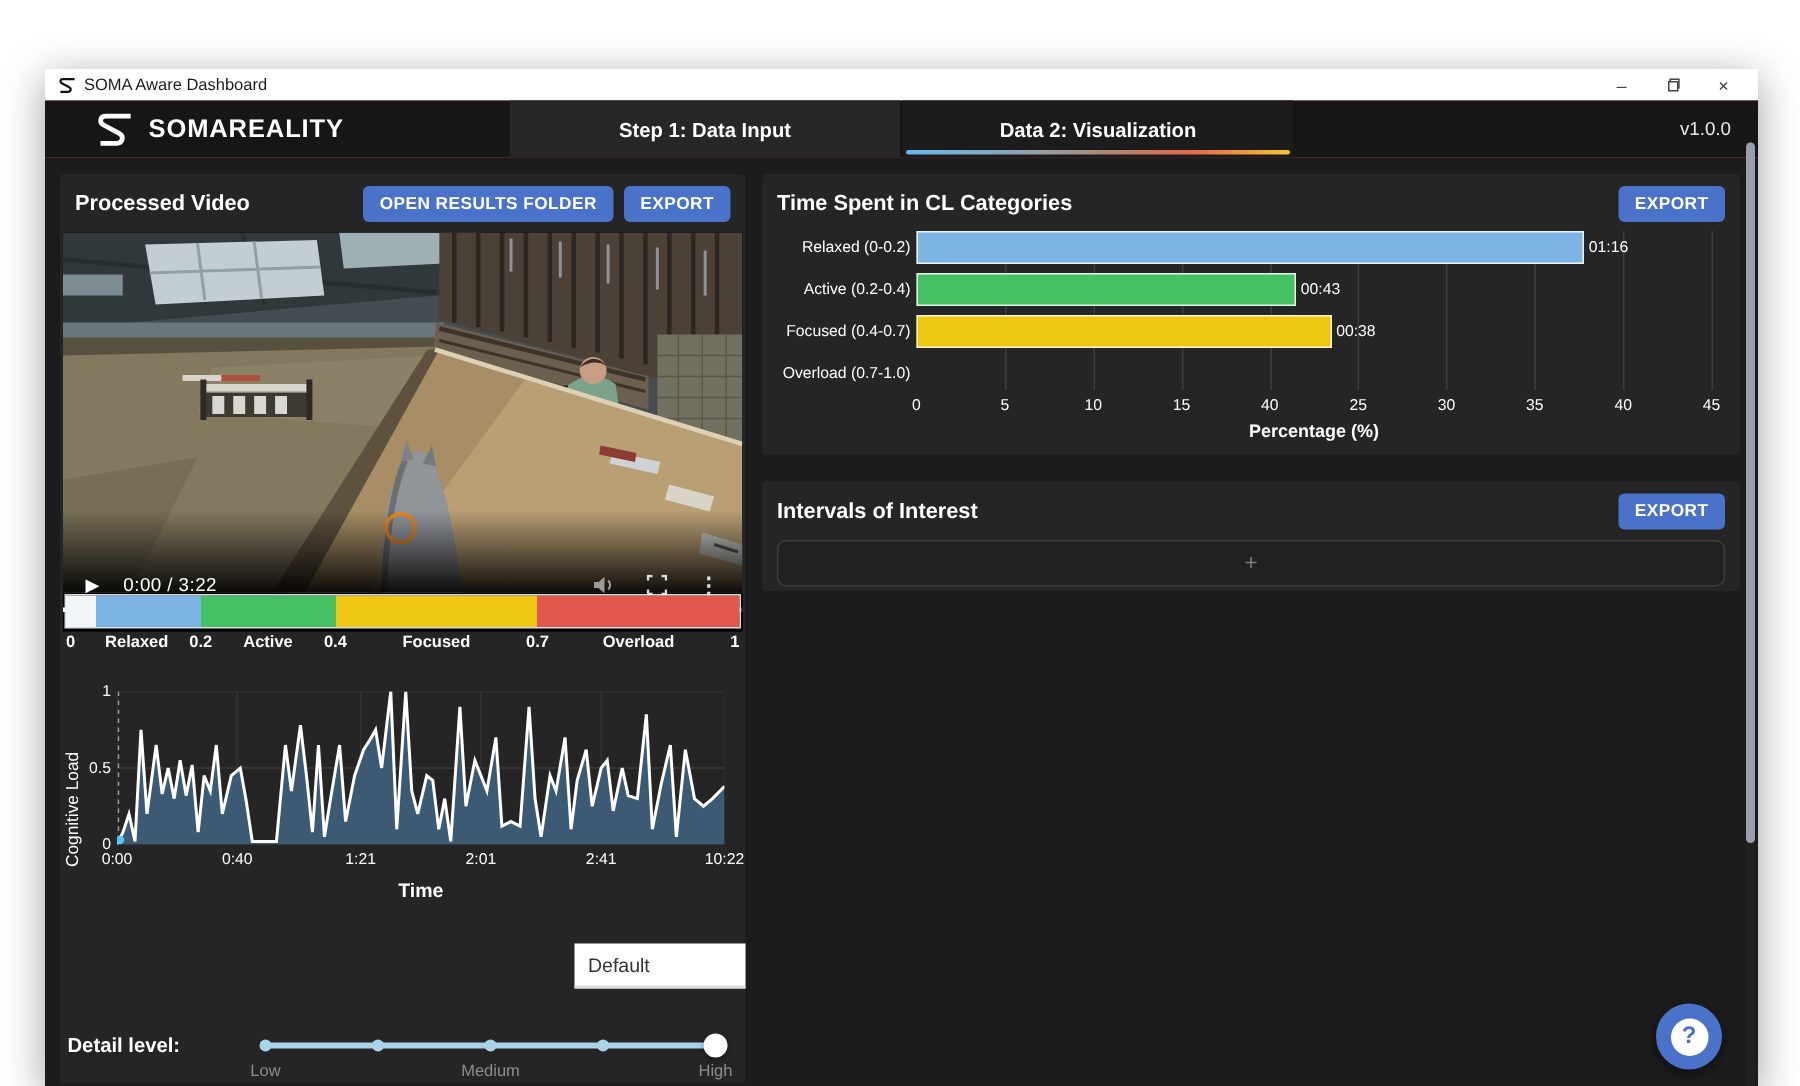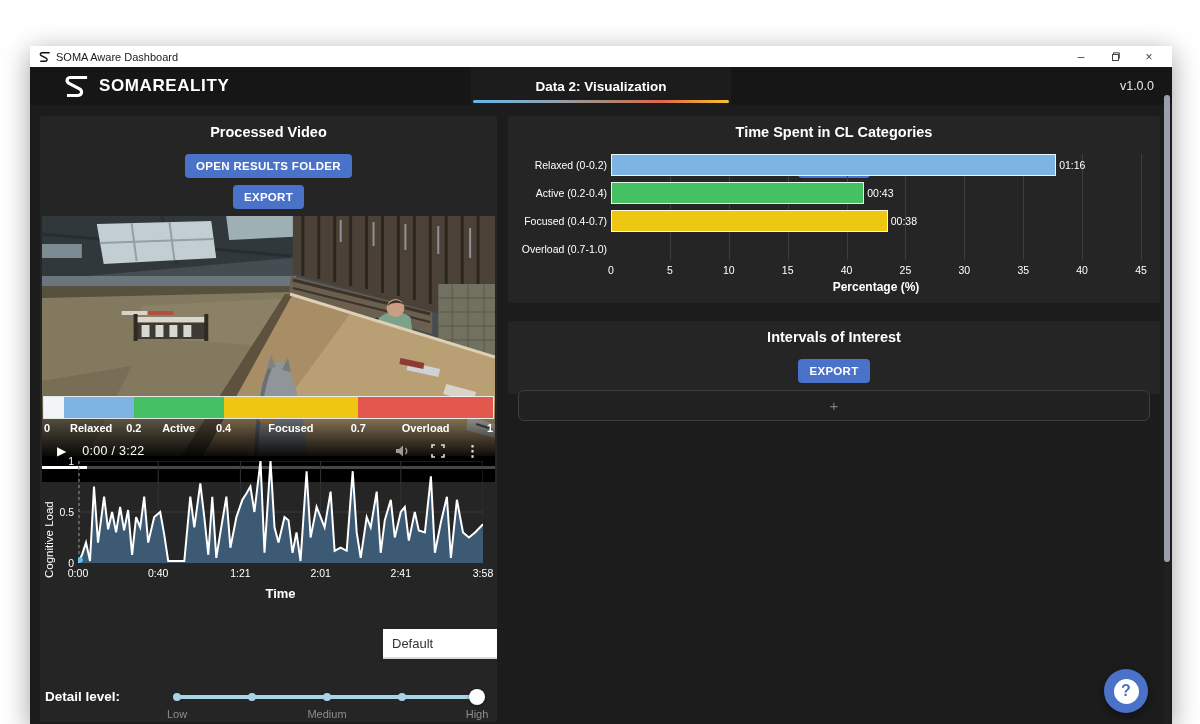--- a/index.html
+++ b/index.html
@@ -24,21 +24,21 @@
   .tab.active::after { content:""; position:absolute; left:2px; right:2px; bottom:2px; height:3px; border-radius:2px;
      background:linear-gradient(90deg,#63b9e9 0%,#8fa3b5 30%,#a98973 52%,#e2674a 74%,#f4c430 100%); }
   .version { margin-left:auto; color:#e9e9e9; font-size:12.5px; padding-right:18px; }
 
   .content { position:absolute; top:59px; left:0; right:0; bottom:0; background:#1c1c1c; }
   .panel { position:absolute; background:#252525; border-radius:3px; }
   .left-col { left:10px; top:11px; width:457px; height:606px; }
   .card-bars { left:478px; top:11px; width:652px; height:187px; }
   .card-intervals { left:478px; top:216px; width:652px; height:73px; }
 
-  .sec-header { display:flex; align-items:center; padding:8px 10px 6px 10px; gap:7px;flex-direction:column; }
+  .sec-header { display:flex; align-items:center; padding:8px 10px 6px 10px; gap:7px; }
   .sec-title { color:#fff; font-weight:700; font-size:14.5px; }
   .sec-spacer { margin-left:auto; }
   .btn { background:#4a72c9; color:#fff; font-weight:700; font-size:11.5px; padding:6px 11px; border:none; border-radius:4px; letter-spacing:.3px; cursor:pointer; font-family:"Liberation Sans",sans-serif; }
 
   
   .video { margin:1px 2px; height:266px; background:#000; position:relative; overflow:hidden; cursor:pointer; }
   .scene { position:absolute; top:0; left:0; width:100%; height:240px; }
   .vgrad { position:absolute; left:0; right:0; top:185px; height:55px; background:linear-gradient(180deg,rgba(0,0,0,0),rgba(0,0,0,.92)); }
   .vblack { position:absolute; left:0; right:0; bottom:0; height:14px; background:#000; }
   .vcontrols { position:absolute; left:0; right:0; bottom:18px; height:26px; display:flex; align-items:center; padding:0 15px; gap:16px; }
@@ -136,20 +136,23 @@
   </div>
 
   <div class="appbar">
     <div class="brand">
       <svg width="28" height="25" viewBox="0 0 40 36">
         <path d="M36 5 H12 C6.5 5 5.5 11 10 13.5 L25 21.5 C30 24.2 28.5 31 22.5 31 H7" fill="none" stroke="#fff" stroke-width="4.5"></path>
       </svg>
       <span class="brand-name">SOMAREALITY</span>
     </div>
     <div class="tabs">
+      <div class="tab">
+          <span>Step 1: Data Input</span>
+        </div>
       <div class="tab active">
           <span>Data 2: Visualization</span>
         </div>
     </div>
     <span class="version">v1.0.0</span>
   </div>
 
   <div class="content">
 
     <div class="panel left-col">
@@ -308,21 +311,21 @@
               <path d="M0.0,102.0L4.0,93.8L8.0,81.6L12.0,100.0L16.0,25.5L20.0,81.6L26.1,35.7L30.1,68.3L34.1,51.0L38.1,71.4L42.1,45.9L46.1,69.4L50.1,49.0L54.1,93.8L58.1,56.1L62.2,66.3L66.2,35.7L70.2,81.6L76.2,56.1L82.2,51.0L86.2,73.4L90.2,100.0L106.3,100.0L112.3,35.7L116.3,66.3L122.3,22.4L126.3,56.1L130.3,93.8L134.3,35.7L138.3,96.9L142.4,71.4L148.4,35.7L152.4,86.7L158.4,56.1L164.4,38.8L168.4,32.6L172.4,25.5L176.4,51.0L182.5,0.0L186.5,91.8L192.5,0.0L196.5,66.3L200.5,81.6L206.5,56.1L210.5,59.2L214.5,91.8L218.5,71.4L222.5,100.0L228.6,10.2L232.6,76.5L238.6,45.9L242.6,56.1L246.6,66.3L252.6,30.6L256.6,89.8L262.6,86.7L268.7,89.8L274.7,10.2L278.7,71.4L282.7,96.9L288.7,56.1L292.7,66.3L298.7,30.6L302.7,91.8L306.8,59.2L312.8,38.8L316.8,76.5L322.8,51.0L326.8,45.9L330.8,79.6L336.8,51.0L340.8,69.4L346.9,71.4L352.9,15.3L356.9,91.8L362.9,61.2L368.9,35.7L372.9,96.9L378.9,38.8L385.0,71.4L391.0,76.5L397.0,71.4L405.0,63.2" fill="none" stroke="#ffffff" stroke-width="2"></path>
               <line x1="1" x2="1" y1="0" y2="102" stroke="#9a9a9a" stroke-dasharray="3,3"></line>
               <circle cx="2" cy="99" r="2.8" fill="#56c8f0"></circle>
             </svg></div>
         <div class="cl-xticks">
             <span style="left: 0%;">0:00</span>
             <span style="left: 19.802%;">0:40</span>
             <span style="left: 40.099%;">1:21</span>
             <span style="left: 59.901%;">2:01</span>
             <span style="left: 79.703%;">2:41</span>
-            <span style="left: 100%;">3:58</span>
+            <span style="left: 100%;">10:22</span>
           </div>
         <div class="cl-xlabel">Time</div>
       <div class="cl-ytick" style="left: 12px; top: 105px;">0</div>
           <div class="cl-ytick" style="left: 12px; top: 54px;">0.5</div>
           <div class="cl-ytick" style="left: 12px; top: 3px;">1</div>
         </div>
 
       <div class="preset">
         <span>Default</span>
       </div>

